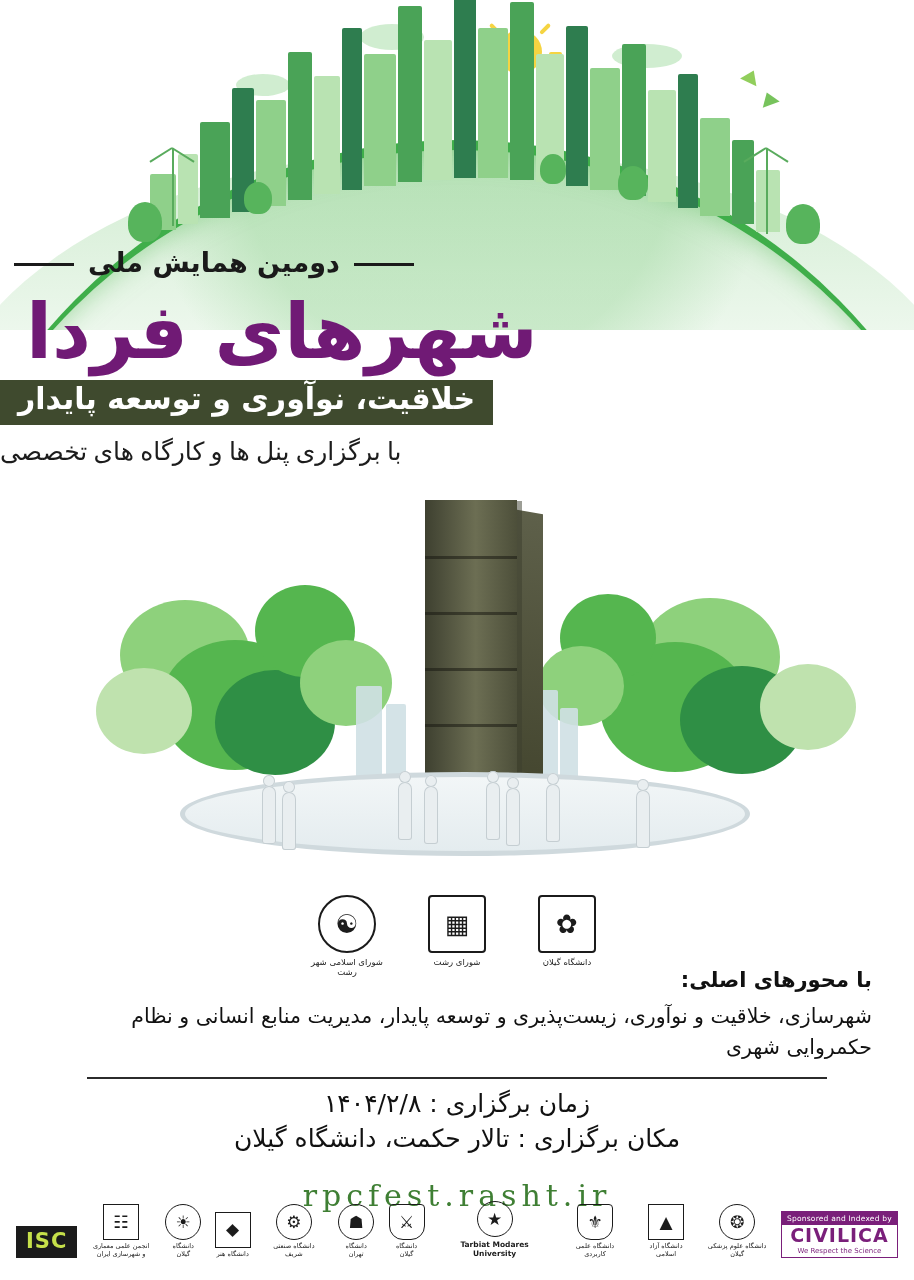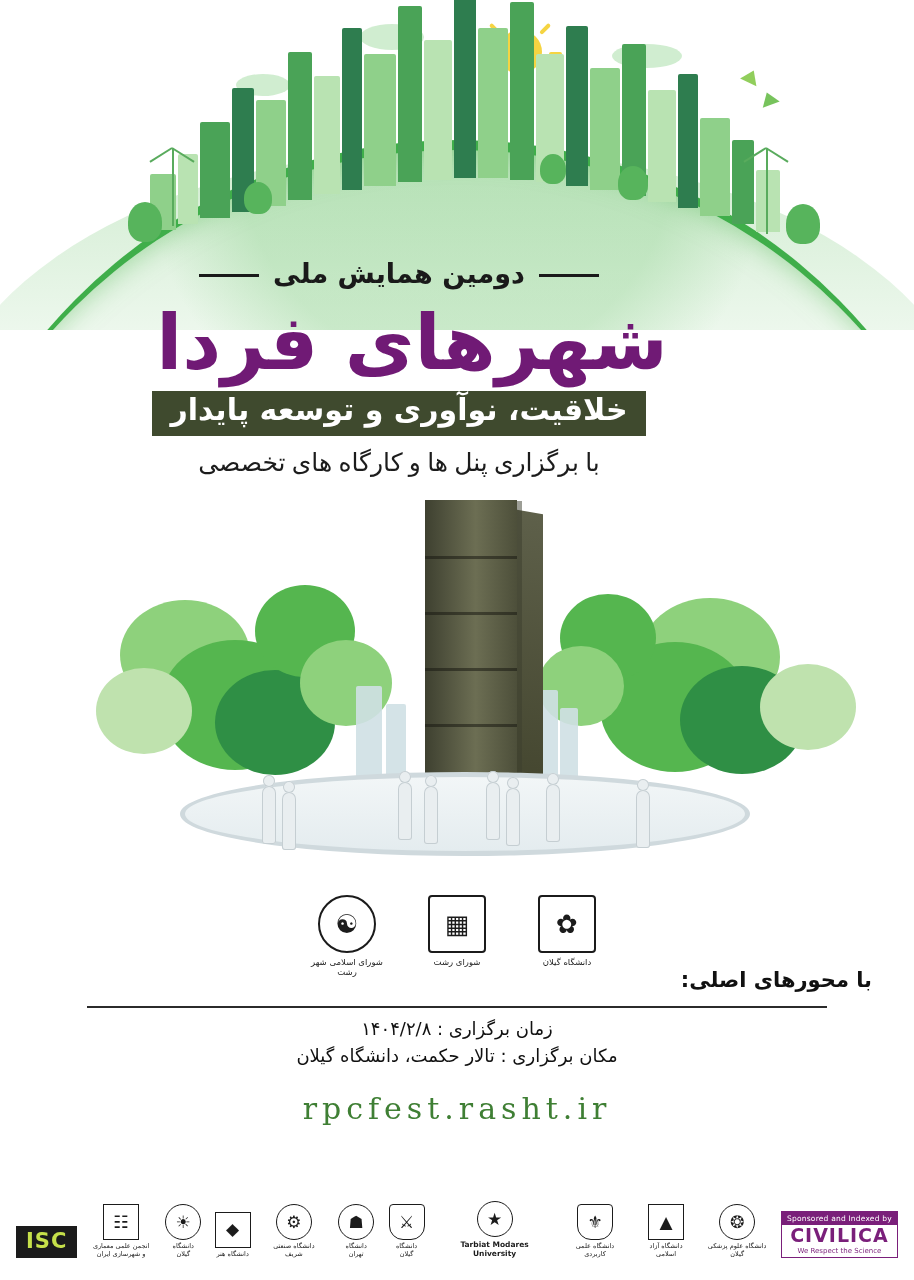--- a/index.html
+++ b/index.html
@@ -108,24 +108,24 @@
   .turbine::after  { transform: rotate(-58deg); }
   .cloudpuff {
     position: absolute;
     border-radius: 50%;
     background: rgba(150,214,150,.45);
   }
 
   
   .titleblock {
     position: absolute;
-    top: 258px;
+    top: 247px;
     left: 0;
     width: 798px;
-    text-align: center;
+    text-align: left;
   }
   .pretitle {
     font-size: 27px;
     font-weight: bold;
     color: #1a1a1a;
     letter-spacing: 0;
     direction: rtl;
     display: inline-block;
     position: relative;
   }
@@ -296,21 +296,21 @@
     line-height: 1.5;
   }
   .divider {
     margin: 14px auto 10px;
     width: 740px;
     height: 2px;
     background: #2b2b2b;
   }
   .when, .where {
     text-align: center;
-    font-size: 18px;
+    font-size: 25px;
     color: #111;
     margin-top: 6px;
     direction: rtl;
   }
   .site {
     margin-top: 25px;
     text-align: center;
     font-size: 30px;
     letter-spacing: 5px;
     color: #3f7f34;
@@ -513,20 +513,21 @@
       <div class="org-caption">شورای رشت</div>
     </div>
     <div class="org-logo">
       <div class="org-mark round">☯</div>
       <div class="org-caption">شورای اسلامی شهر رشت</div>
     </div>
   </div>
 
   <div class="info">
     <div class="axes-label">با محورهای اصلی:</div>
+    <div class="axes-text">شهرسازی، خلاقیت و نوآوری، زیست‌پذیری و توسعه پایدار، مدیریت منابع انسانی و نظام حکمروایی شهری</div>
     <div class="divider"></div>
     <div class="when">زمان برگزاری : ۱۴۰۴/۲/۸</div>
     <div class="where">مکان برگزاری : تالار حکمت، دانشگاه گیلان</div>
     <div class="site">rpcfest.rasht.ir</div>
   </div>
 
   <div class="sponsors">
 
     <div class="civilica">
       <div class="top">Sponsored and Indexed by</div>

